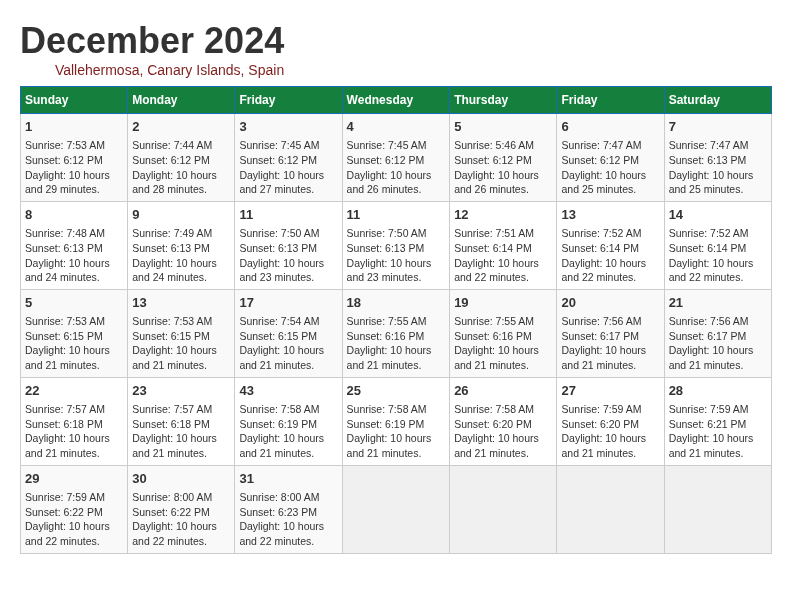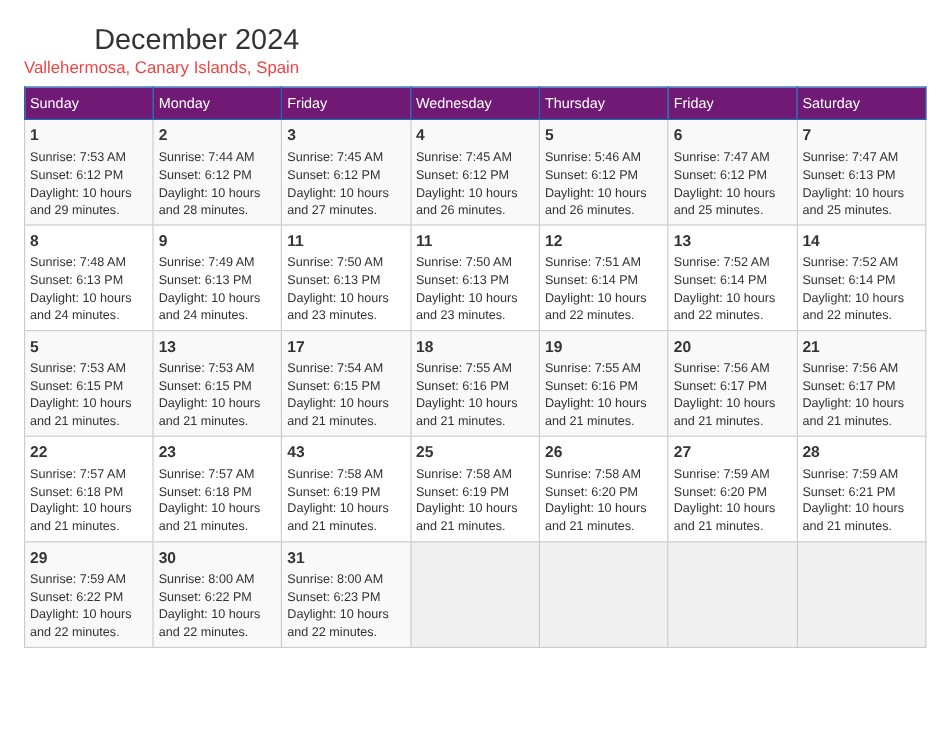--- a/index.html
+++ b/index.html
@@ -18,40 +18,40 @@
     }
     .logo {
       display: flex;
       align-items: center;
       gap: 4px;
     }
     .title-area {
       text-align: right;
     }
     .month-title {
-      font-size: 24px;
-      font-weight: normal;
+      font-size: 36px;
+      font-weight: bold;
       color: #333;
     }
     .location-title {
       font-size: 14px;
-      color: #ef4444;
+      color: #7f1d1d;
     }
     table {
       width: 100%;
       border-collapse: collapse;
       font-size: 10.5px;
     }
     thead tr th {
-      background-color: #701a75;
+      background-color: #15803d;
       color: #fff;
       padding: 6px 4px;
       text-align: left;
       font-size: 12px;
-      font-weight: normal;
+      font-weight: bold;
       border: 1px solid #1a6bb5;
     }
     tbody tr td {
       border: 1px solid #ccc;
       vertical-align: top;
       padding: 4px;
       width: 108px;
       height: 80px;
       color: #333;
       line-height: 1.4;

